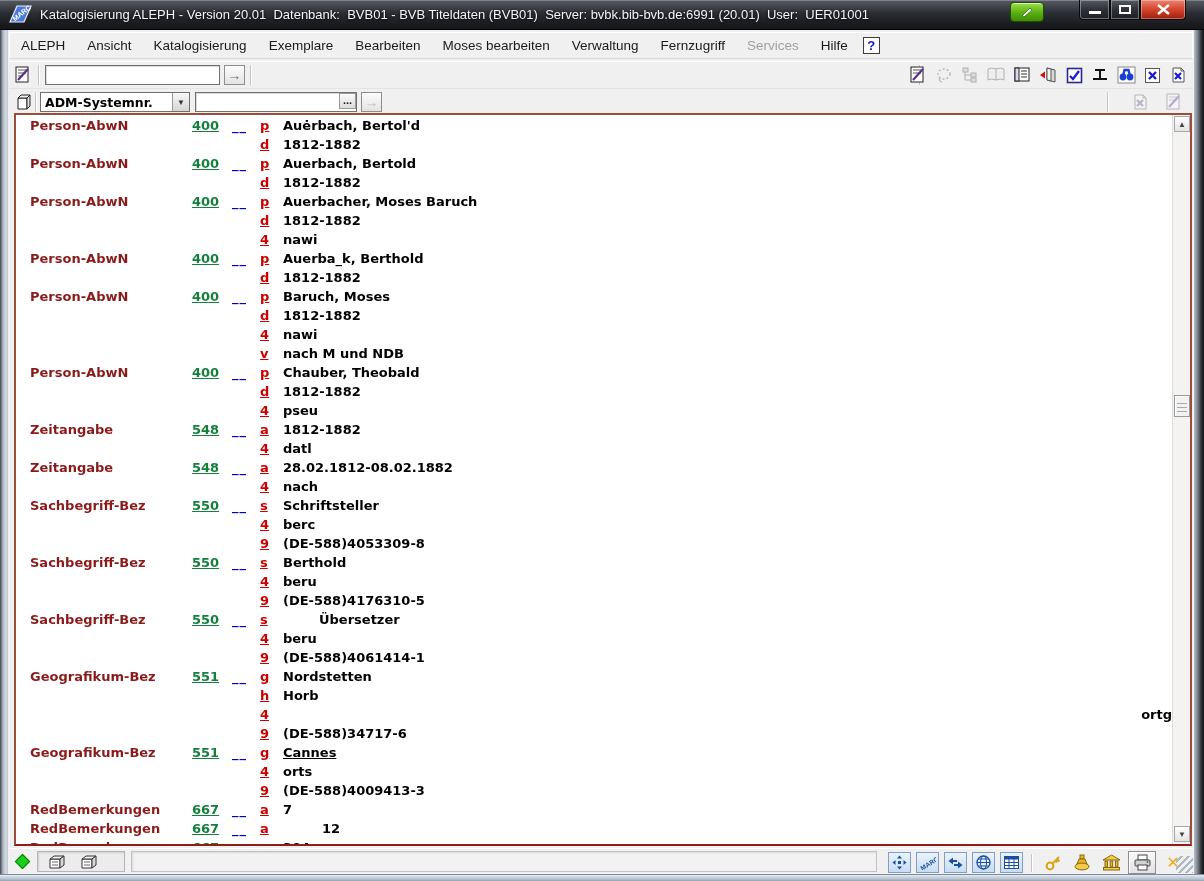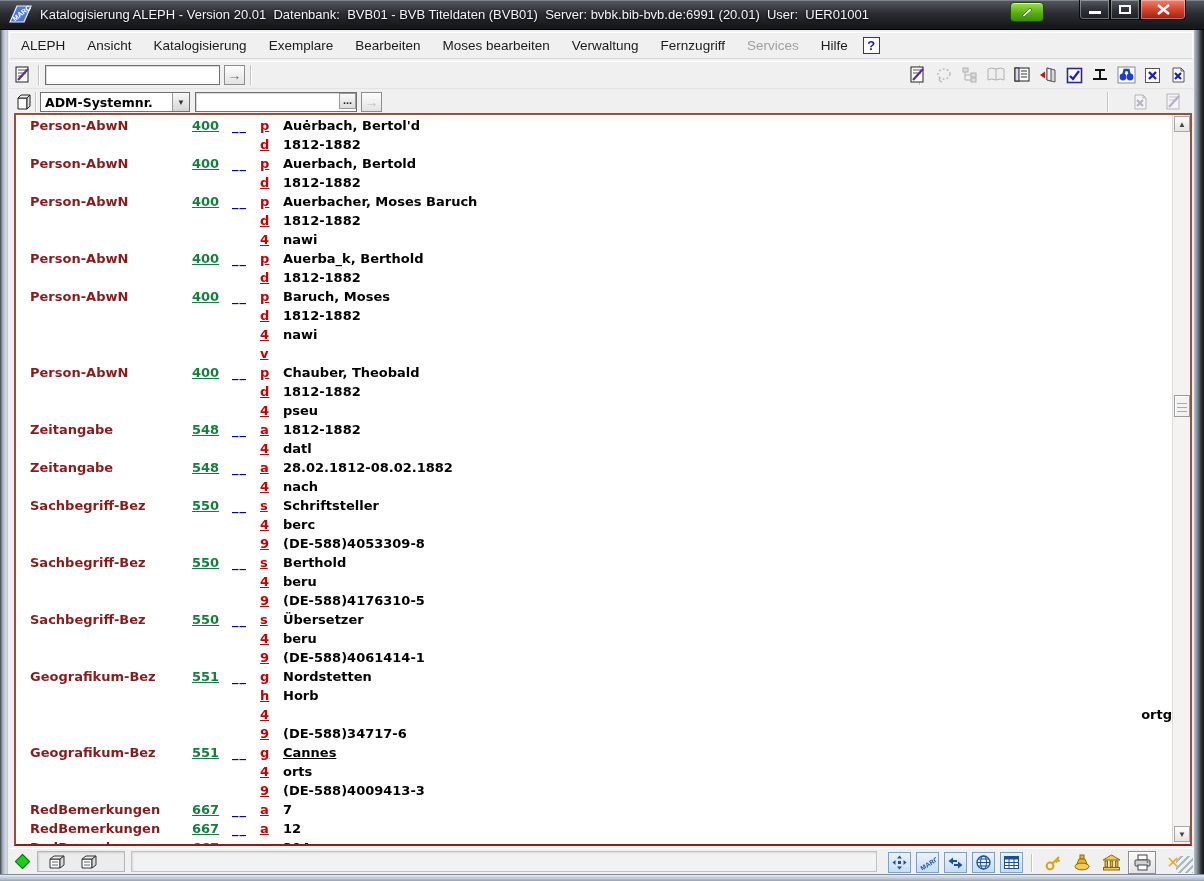--- a/index.html
+++ b/index.html
@@ -338,20 +338,21 @@
           <div class="rlabel" style="grid-area: 1 / 1;">Person-AbwN</div>
           <div class="rtag" style="grid-area: 1 / 2;">400</div>
           <div class="rind" style="grid-area: 1 / 3;">__</div>
           <div class="rcode" style="grid-area: 1 / 4;">p</div>
           <div class="rval" style="grid-area: 1 / 5;">Baruch, Moses</div>
           <div class="rcode" style="grid-area: 2 / 4;">d</div>
           <div class="rval" style="grid-area: 2 / 5;">1812-1882</div>
           <div class="rcode" style="grid-area: 3 / 4;">4</div>
           <div class="rval" style="grid-area: 3 / 5;">nawi</div>
           <div class="rcode" style="grid-area: 4 / 4;">v</div>
+          <div class="rval" style="grid-area: 4 / 5;">nach M und NDB</div>
         </div>
         <div class="rec">
           <div class="rlabel" style="grid-area: 1 / 1;">Person-AbwN</div>
           <div class="rtag" style="grid-area: 1 / 2;">400</div>
           <div class="rind" style="grid-area: 1 / 3;">__</div>
           <div class="rcode" style="grid-area: 1 / 4;">p</div>
           <div class="rval" style="grid-area: 1 / 5;">Chauber, Theobald</div>
           <div class="rcode" style="grid-area: 2 / 4;">d</div>
           <div class="rval" style="grid-area: 2 / 5;">1812-1882</div>
           <div class="rcode" style="grid-area: 3 / 4;">4</div>
@@ -395,21 +396,21 @@
           <div class="rcode" style="grid-area: 2 / 4;">4</div>
           <div class="rval" style="grid-area: 2 / 5;">beru</div>
           <div class="rcode" style="grid-area: 3 / 4;">9</div>
           <div class="rval" style="grid-area: 3 / 5;">(DE-588)4176310-5</div>
         </div>
         <div class="rec">
           <div class="rlabel" style="grid-area: 1 / 1;">Sachbegriff-Bez</div>
           <div class="rtag" style="grid-area: 1 / 2;">550</div>
           <div class="rind" style="grid-area: 1 / 3;">__</div>
           <div class="rcode" style="grid-area: 1 / 4;">s</div>
-          <div class="rval" style="grid-area: 1 / 5;">Übersetzer</div>
+          <div class="rval" style="grid-area: 1 / 5; margin-left: 36px;">Übersetzer</div>
           <div class="rcode" style="grid-area: 2 / 4;">4</div>
           <div class="rval" style="grid-area: 2 / 5;">beru</div>
           <div class="rcode" style="grid-area: 3 / 4;">9</div>
           <div class="rval" style="grid-area: 3 / 5;">(DE-588)4061414-1</div>
         </div>
         <div class="rec">
           <div class="rlabel" style="grid-area: 1 / 1;">Geografikum-Bez</div>
           <div class="rtag" style="grid-area: 1 / 2;">551</div>
           <div class="rind" style="grid-area: 1 / 3;">__</div>
           <div class="rcode" style="grid-area: 1 / 4;">g</div>
@@ -437,21 +438,21 @@
           <div class="rtag" style="grid-area: 1 / 2;">667</div>
           <div class="rind" style="grid-area: 1 / 3;">__</div>
           <div class="rcode" style="grid-area: 1 / 4;">a</div>
           <div class="rval" style="grid-area: 1 / 5;">7</div>
         </div>
         <div class="rec">
           <div class="rlabel" style="grid-area: 1 / 1;">RedBemerkungen</div>
           <div class="rtag" style="grid-area: 1 / 2;">667</div>
           <div class="rind" style="grid-area: 1 / 3;">__</div>
           <div class="rcode" style="grid-area: 1 / 4;">a</div>
-          <div class="rval" style="grid-area: 1 / 5;">12</div>
+          <div class="rval" style="grid-area: 1 / 5; margin-left: 39px;">12</div>
         </div>
         <div class="rec">
           <div class="rlabel" style="grid-area: 1 / 1;">RedBemerkungen</div>
           <div class="rtag" style="grid-area: 1 / 2;">667</div>
           <div class="rind" style="grid-area: 1 / 3;">__</div>
           <div class="rcode" style="grid-area: 1 / 4;">a</div>
           <div class="rval" style="grid-area: 1 / 5;">304</div>
         </div>
       </div>
     <div class="vscroll">

